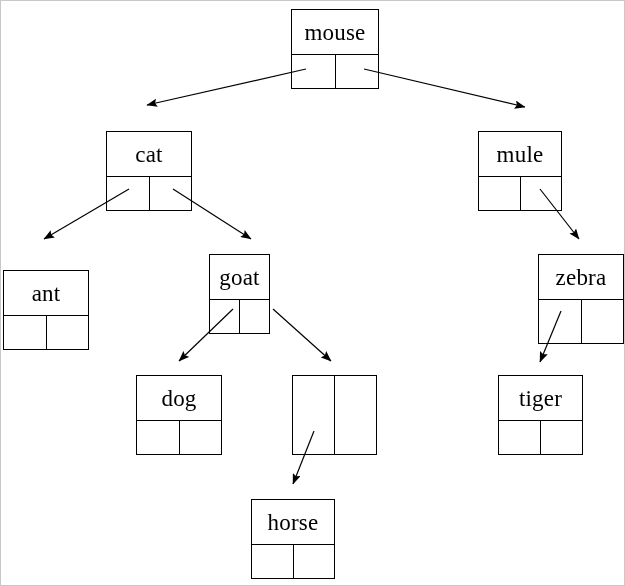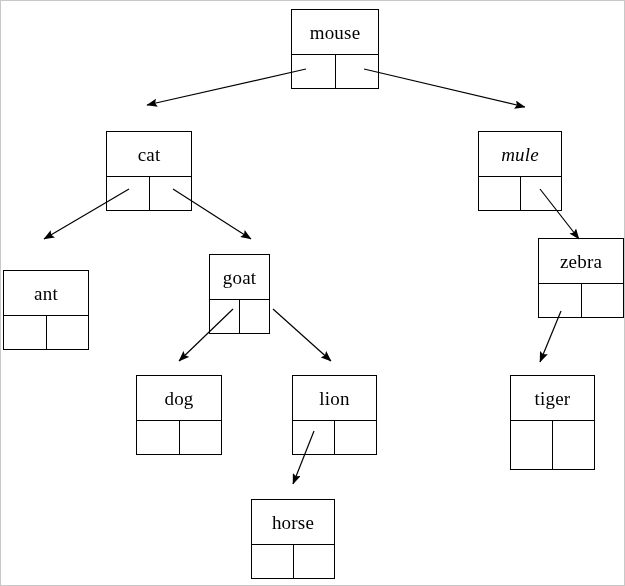--- a/index.html
+++ b/index.html
@@ -34,21 +34,21 @@
     display: flex;
     flex-direction: column;
   }
   .node-label {
     flex: 0 0 44px;
     height: 44px;
     display: flex;
     align-items: center;
     justify-content: center;
     border-bottom: 1px solid #000000;
-    font-size: 19px;
+    font-size: 23px;
     line-height: 1;
     color: #000000;
     letter-spacing: 0.2px;
     user-select: none;
   }
   .node-ptrs {
     flex: 1 1 auto;
     display: flex;
   }
   .ptr {
@@ -91,63 +91,62 @@
           <div class="ptr right"></div>
         </div>
       </div>
       <div class="node" style="left: 105px; top: 130px; width: 86px; height: 80px; justify-content: flex-end;">
         <div class="node-label">cat</div>
         <div class="node-ptrs">
           <div class="ptr left"></div>
           <div class="ptr right"></div>
         </div>
       </div>
-      <div class="node" style="left: 477px; top: 130px; width: 84px; height: 80px; font-style: italic;">
+      <div class="node" style="left: 477px; top: 130px; width: 84px; height: 80px;">
         <div class="node-label">mule</div>
         <div class="node-ptrs">
           <div class="ptr left"></div>
           <div class="ptr right"></div>
         </div>
       </div>
       <div class="node" style="left: 2px; top: 253px; width: 86px; height: 80px; margin-top: 16px;">
         <div class="node-label">ant</div>
         <div class="node-ptrs">
           <div class="ptr left"></div>
           <div class="ptr right"></div>
         </div>
       </div>
       <div class="node" style="left: 208px; top: 253px; width: 61px; height: 80px;">
         <div class="node-label">goat</div>
         <div class="node-ptrs">
           <div class="ptr left"></div>
           <div class="ptr right"></div>
         </div>
       </div>
-      <div class="node" style="left: 537px; top: 237px; width: 86px; height: 80px;">
+      <div class="node" style="left: 537px; top: 253px; width: 86px; height: 90px;">
         <div class="node-label">zebra</div>
         <div class="node-ptrs">
           <div class="ptr left"></div>
           <div class="ptr right"></div>
         </div>
       </div>
       <div class="node" style="left: 135px; top: 374px; width: 86px; height: 80px; justify-content: center;">
         <div class="node-label">dog</div>
         <div class="node-ptrs">
           <div class="ptr left"></div>
           <div class="ptr right"></div>
         </div>
       </div>
       <div class="node" style="left: 291px; top: 374px; width: 85px; height: 80px;">
-        <div class="node-label">lion</div>
         <div class="node-ptrs">
           <div class="ptr left"></div>
           <div class="ptr right"></div>
         </div>
       </div>
-      <div class="node" style="left: 497px; top: 374px; width: 85px; height: 95px; margin-left: 12px;">
+      <div class="node" style="left: 497px; top: 374px; width: 85px; height: 80px;">
         <div class="node-label">tiger</div>
         <div class="node-ptrs">
           <div class="ptr left"></div>
           <div class="ptr right"></div>
         </div>
       </div>
       <div class="node" style="left: 250px; top: 498px; width: 84px; height: 80px;">
         <div class="node-label">horse</div>
         <div class="node-ptrs">
           <div class="ptr left"></div>

